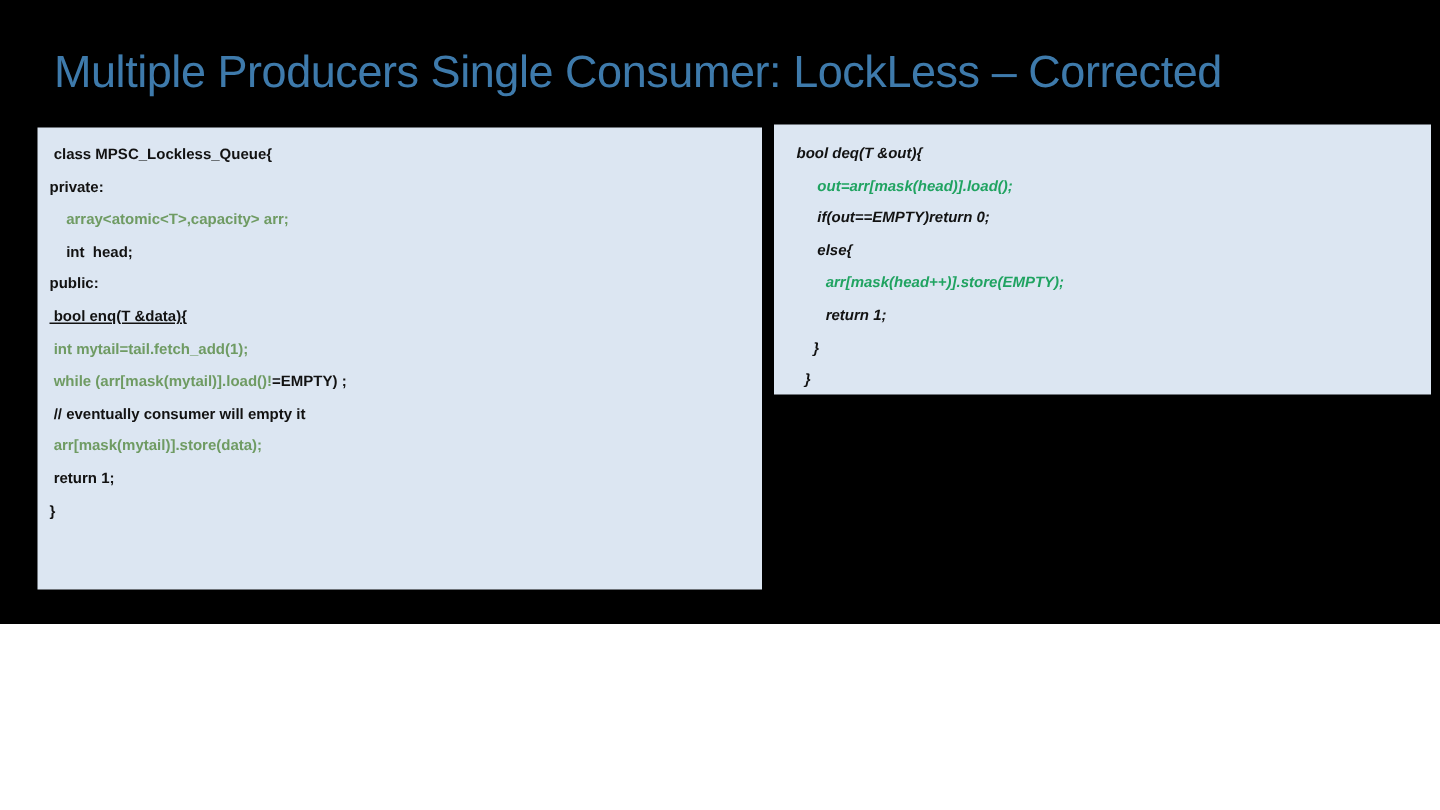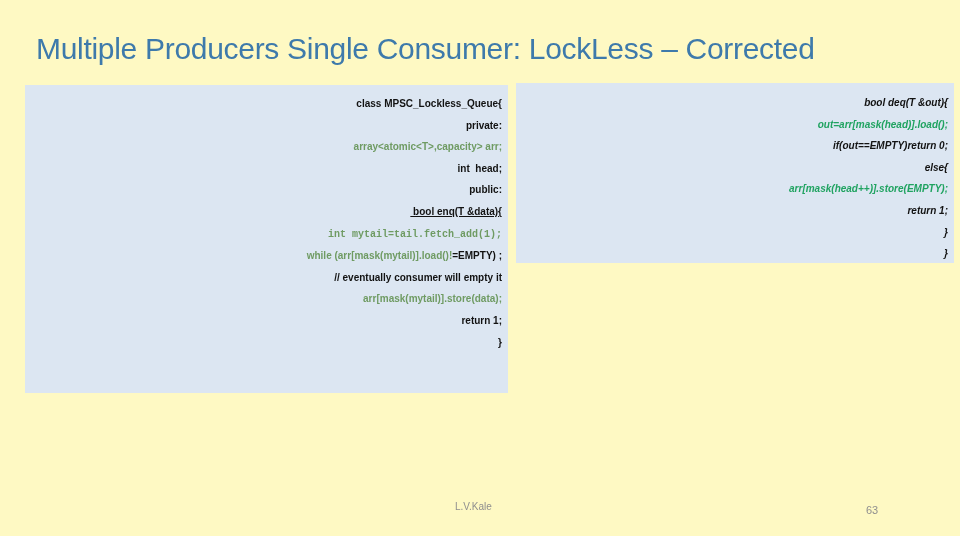--- a/index.html
+++ b/index.html
@@ -4,24 +4,23 @@
 <style>
   html, body {
     margin: 0;
     padding: 0;
     background: #ffffff;
     font-family: "Liberation Sans", sans-serif;
   }
   .slide {
     position: relative;
     width: 960px;
-    height: 536px;
-    background: #fef9c3;
+    height: 416px;
+    background: #000000;
     overflow: hidden;
-    text-align: right;
   }
   .slide-title {
     position: absolute;
     left: 36px;
     top: 32px;
     font-size: 30px;
     line-height: 1.15;
     font-weight: 400;
     letter-spacing: -0.3px;
     white-space: nowrap;
@@ -73,21 +72,21 @@
 
   <div class="slide-title" style="color: rgb(62, 122, 171);">Multiple Producers Single Consumer: LockLess – Corrected</div>
 
   <div class="code-box code-box-left" style="background: rgb(220, 230, 242);">
       <div class="code-line"><span style="color: rgb(18, 18, 18);"> class MPSC_Lockless_Queue{</span></div>
       <div class="code-line"><span style="color: rgb(18, 18, 18);">private:</span></div>
       <div class="code-line"><span style="color: rgb(111, 155, 99);">    array&lt;atomic&lt;T&gt;,capacity&gt; arr;</span></div>
       <div class="code-line"><span style="color: rgb(18, 18, 18);">    int  head;</span></div>
       <div class="code-line"><span style="color: rgb(18, 18, 18);">public:</span></div>
       <div class="code-line"><span style="color: rgb(18, 18, 18); text-decoration: underline;"> bool enq(T &amp;data){</span></div>
-      <div class="code-line"><span style="color: rgb(111, 155, 99); font-family: Liberation Mono, monospace;"> int mytail=tail.fetch_add(1);</span></div>
+      <div class="code-line"><span style="color: rgb(111, 155, 99);"> int mytail=tail.fetch_add(1);</span></div>
       <div class="code-line"><span style="color: rgb(111, 155, 99);"> while (arr[mask(mytail)].load()!</span><span style="color: rgb(18, 18, 18); margin-top: 12px;">=EMPTY) ;</span></div>
       <div class="code-line"><span style="color: rgb(18, 18, 18);"> // eventually consumer will empty it</span></div>
       <div class="code-line"><span style="color: rgb(111, 155, 99);"> arr[mask(mytail)].store(data);</span></div>
       <div class="code-line"><span style="color: rgb(18, 18, 18);"> return 1;</span></div>
       <div class="code-line"><span style="color: rgb(18, 18, 18);">}</span></div>
     </div>
 
   <div class="code-box code-box-right" style="background: rgb(220, 230, 242);">
       <div class="code-line"><span style="color: rgb(18, 18, 18);">bool deq(T &amp;out){</span></div>
       <div class="code-line"><span style="color: rgb(32, 163, 97);">     out=arr[mask(head)].load();</span></div>

